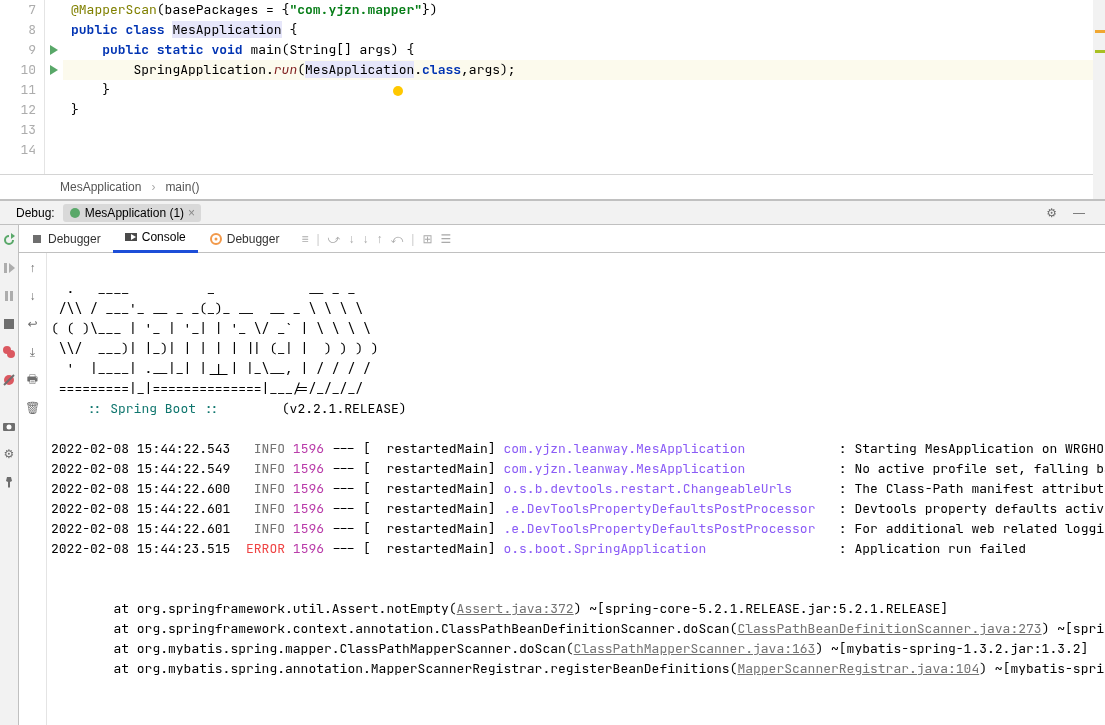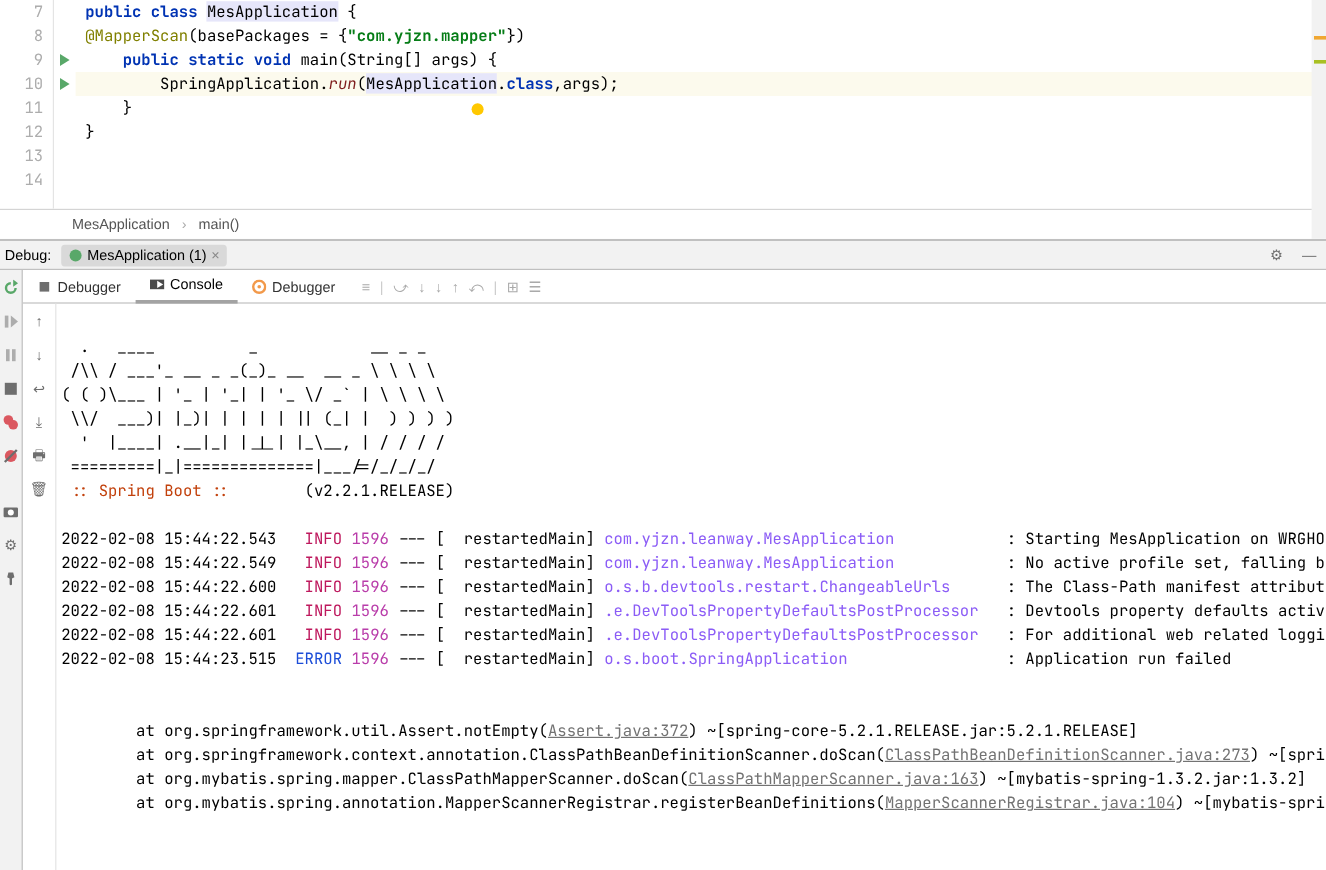--- a/index.html
+++ b/index.html
@@ -79,21 +79,21 @@
   .debug-panel {
     flex: 1;
     display: flex;
     flex-direction: column;
     border-top: 1px solid #c0c0c0;
   }
   .debug-header {
     height: 24px;
     display: flex;
     align-items: center;
-    padding: 0 4px;
+    padding: 0 16px;
     gap: 8px;
     background: #f2f2f2;
     border-bottom: 1px solid #c0c0c0;
   }
   .debug-tab {
     display: flex; align-items:center; gap: 4px;
     padding: 2px 6px;
     background: #d9d9d9;
     border-radius: 3px;
   }
@@ -134,21 +134,21 @@
     font-size: 12px;
   }
   .inner-tab {
     padding: 0 12px;
     height: 28px;
     display: flex; align-items:center; gap:5px;
     color: #333;
     cursor: pointer;
   }
   .inner-tab.active {
-    border-bottom: 3px solid #a3a3a3;
+    border-bottom: 3px solid #1d4ed8;
     color: #000;
     justify-content: center;
   }
   .inner-toolbar-icons {
     display: flex; gap:8px; padding: 0 10px; color:#aaa;
   }
   
   .console-wrap {
     flex: 1;
     display: flex;
@@ -165,23 +165,23 @@
   .console-output {
     flex: 1;
     font-family: "JetBrains Mono", Consolas, monospace;
     font-size: 13px;
     padding: 6px 4px;
     white-space: pre;
     overflow: hidden;
     line-height: 20px;
   }
   .banner { color: #000; }
-  .banner-footer { color: #c2410c; }
-  .log-info { color: #be185d; }
-  .log-error { color: #1d4ed8; }
+  .banner-footer { color: #0f766e; margin-left: 28px; }
+  .log-info { color: #737373; }
+  .log-error { color: #ef4444; }
   .log-pid { color: #b93daa; }
   .log-class { color: #8b5cf6; }
   .log-link { color: #737373; text-decoration: underline; }
   .log-line { white-space: pre; }
 
   .right-strip {
     position: absolute;
     right: 0;
     top: 0;
     width: 12px;
@@ -223,22 +223,22 @@
             <polygon points="1,0 9,5 1,10" fill="#59a869"></polygon>
           </svg>
         </div>
       <div class="run-icon">
           <svg width="10" height="10" viewBox="0 0 10 10">
             <polygon points="1,0 9,5 1,10" fill="#59a869"></polygon>
           </svg>
         </div>
     </div>
     <div class="code-lines">
+      <div class="code-line"><span class="ann">@MapperScan</span><span>(basePackages = {</span><span class="str">"com.yjzn.mapper"</span><span>})</span></div>
       <div class="code-line"><span class="kw">public class </span><span class="sel">MesApplication</span><span> {</span></div>
-      <div class="code-line"><span class="ann">@MapperScan</span><span>(basePackages = {</span><span class="str">"com.yjzn.mapper"</span><span>})</span></div>
       <div class="code-line">    <span class="kw">public static void </span><span>main</span><span>(String[] args) {</span></div>
       <div class="code-line highlighted">        <span>SpringApplication.</span><span class="mtd">run</span><span>(</span><span class="sel">MesApplication</span><span>.</span><span class="kw">class</span><span>,args);</span></div>
       <div class="code-line">    }</div>
       <div class="code-line">}</div>
       <div class="code-line"></div>
       <div class="caret-marker"></div>
     </div>
     <div class="right-strip">
       <div class="mark" style="top:30px;background:#f0a732"></div>
       <div class="mark" style="top:50px;background:#a8c023"></div>

